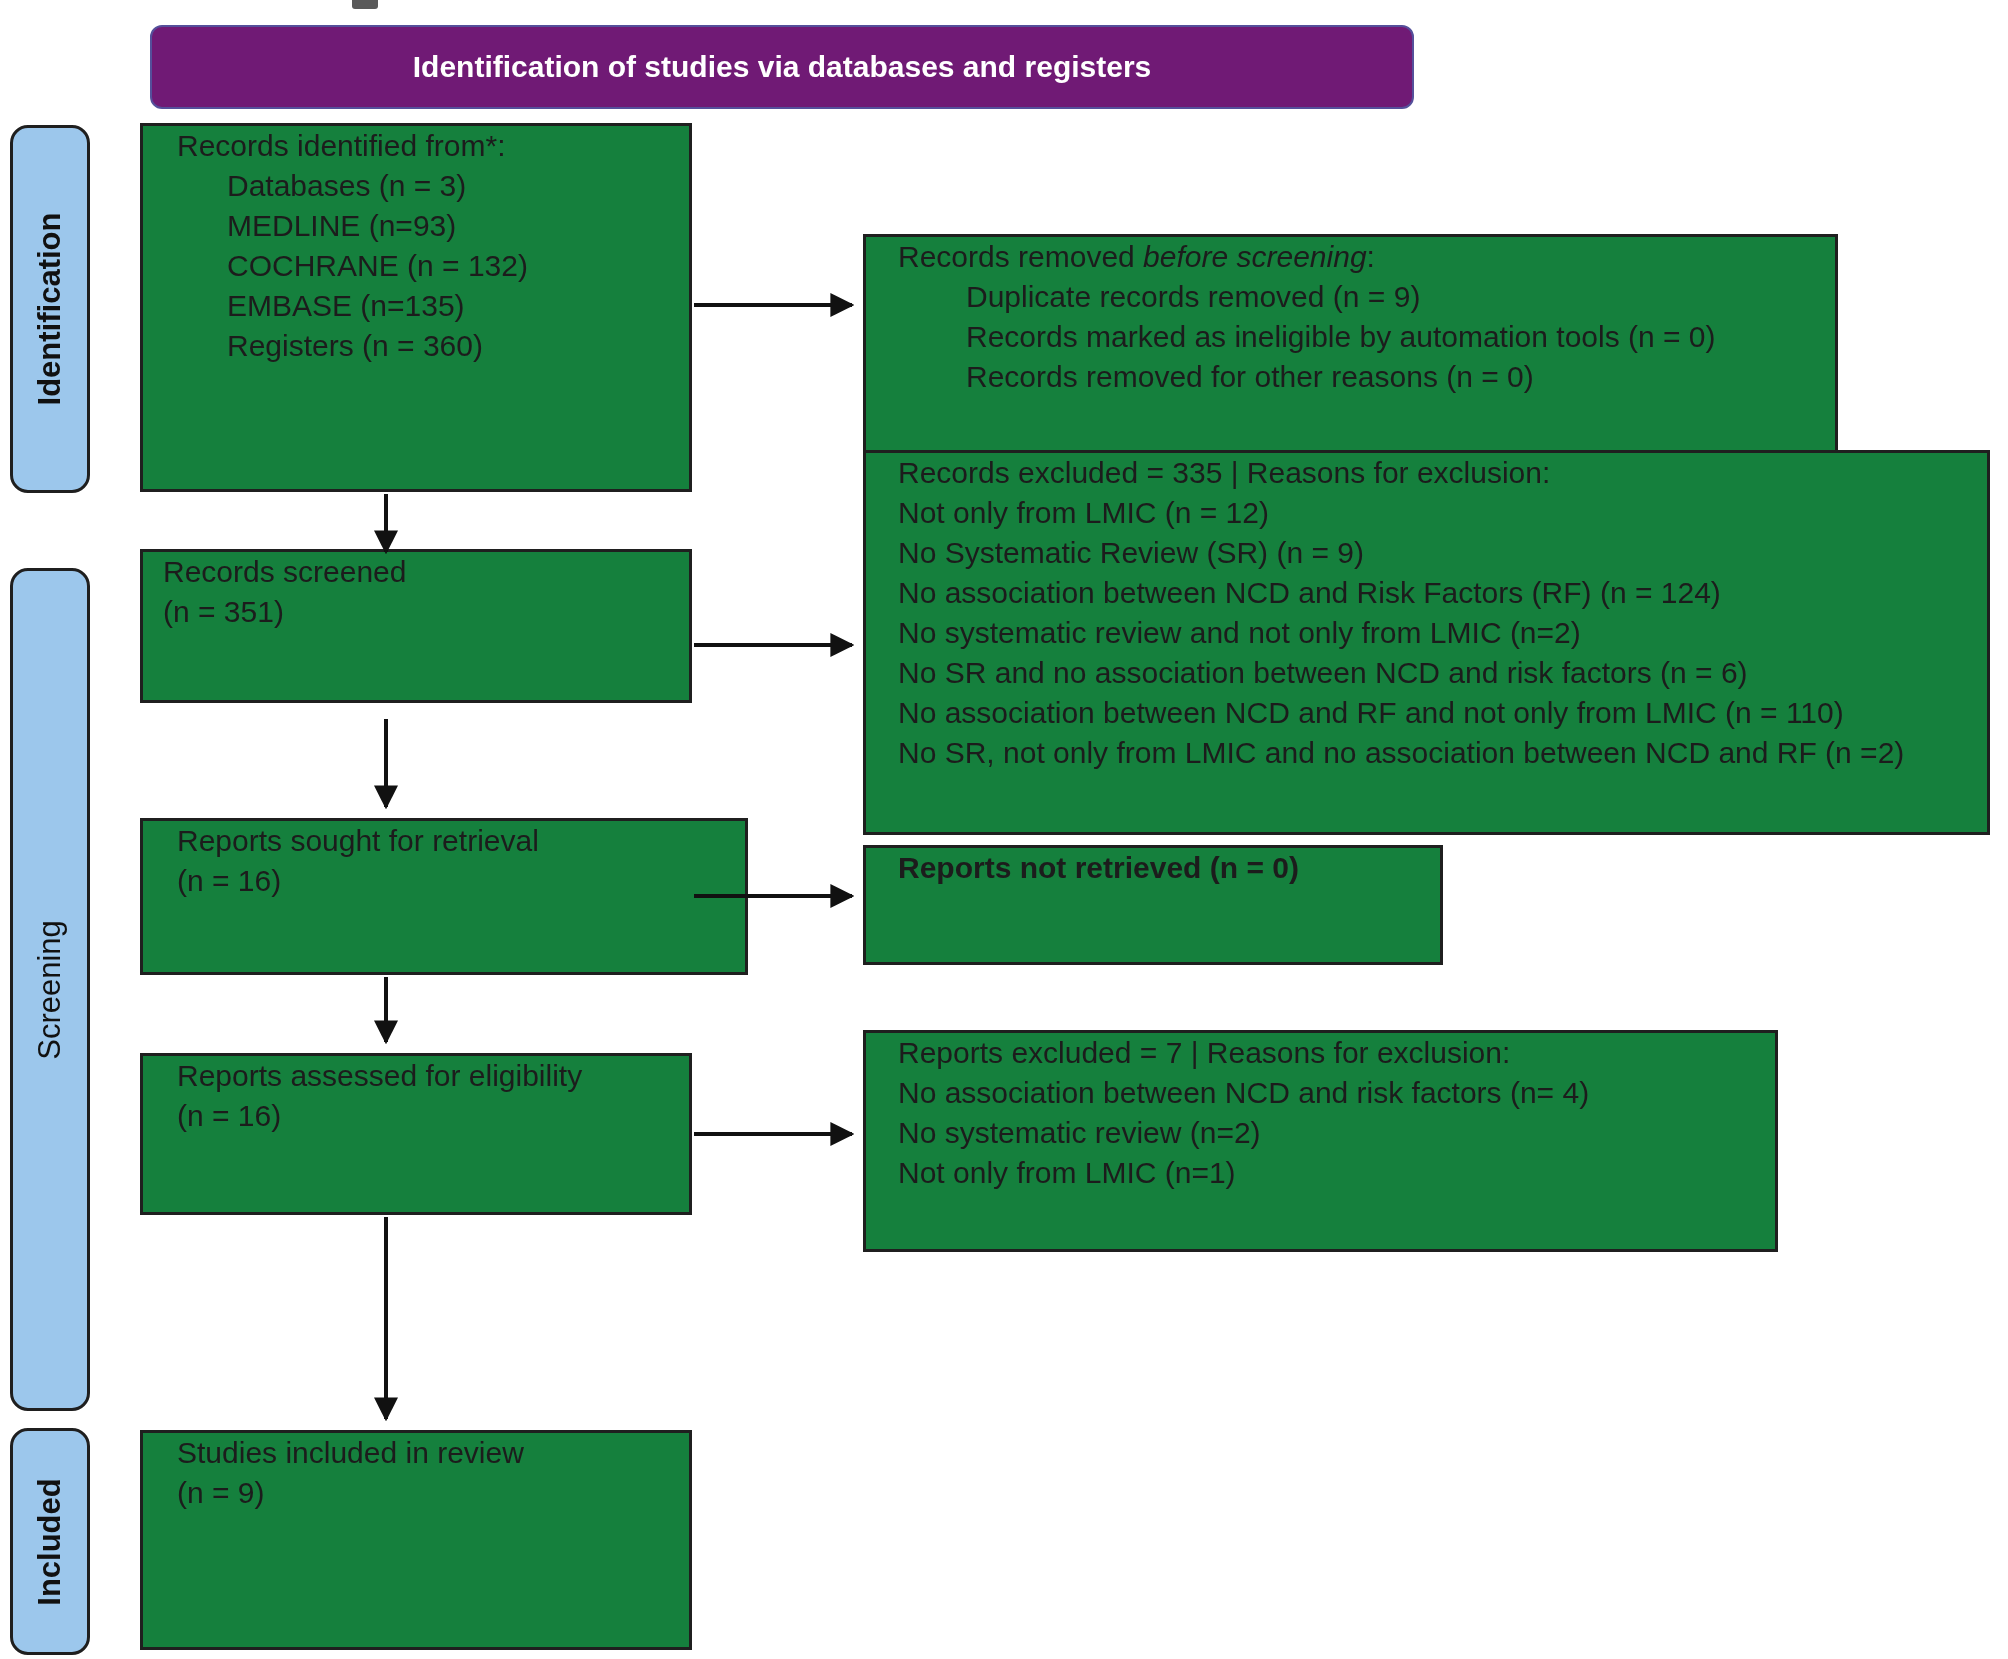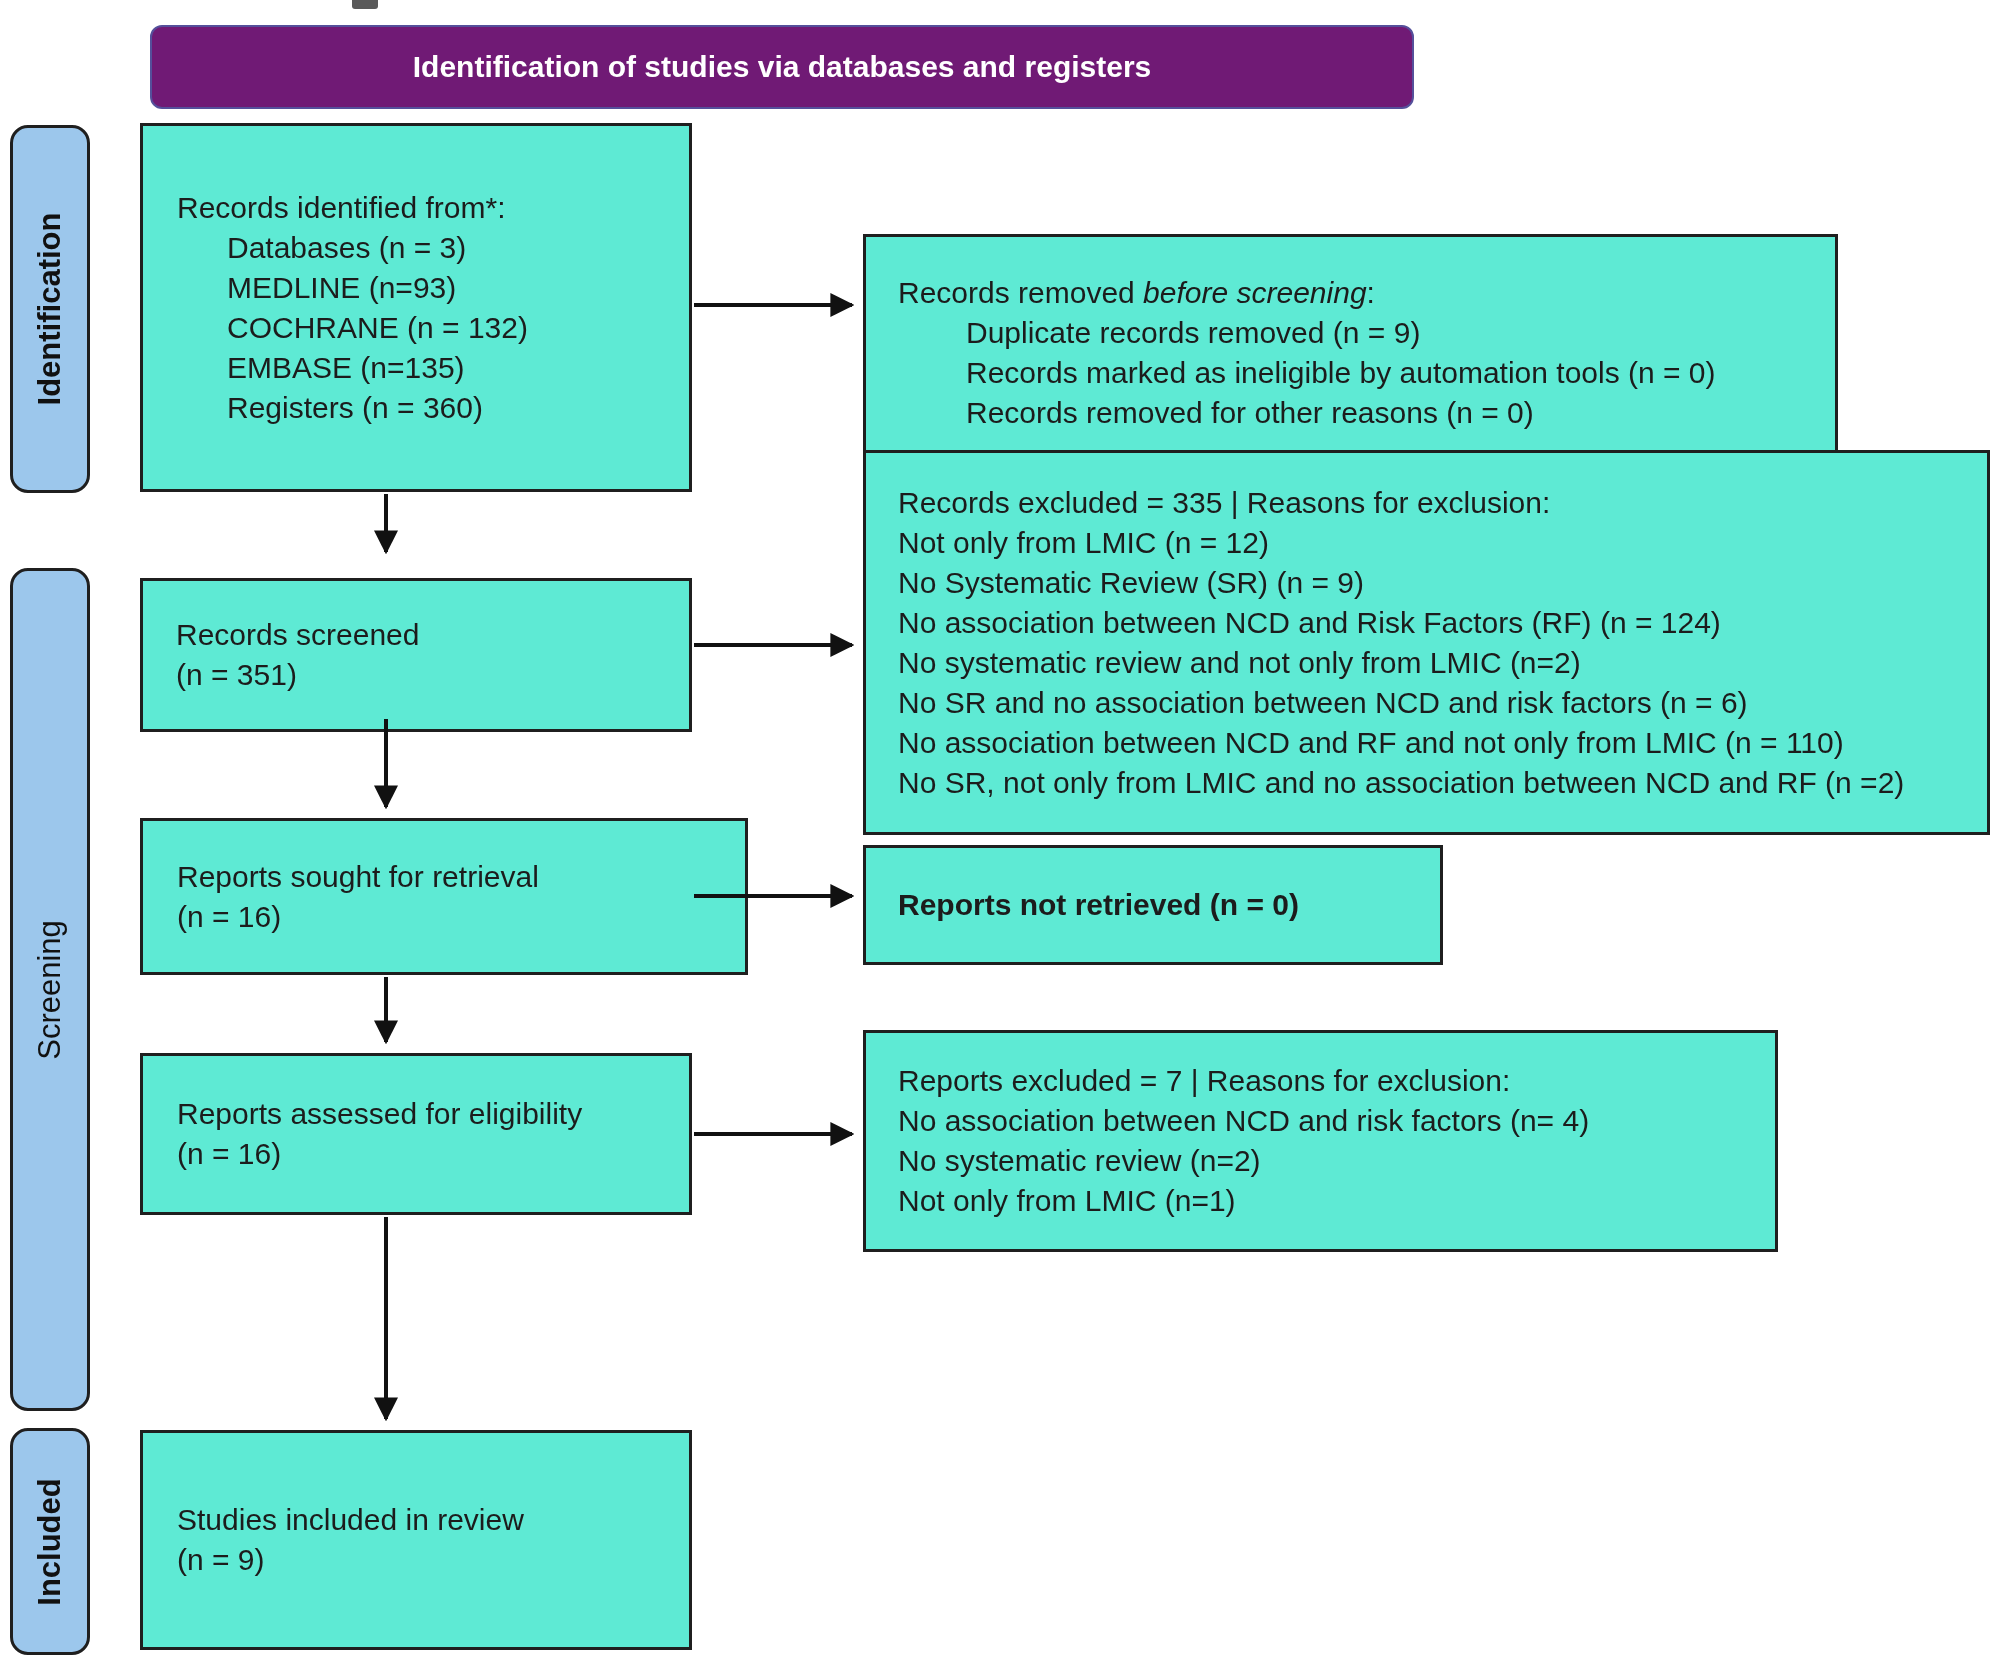--- a/index.html
+++ b/index.html
@@ -32,29 +32,29 @@
     transform:rotate(-90deg);white-space:nowrap;
     font-size:31px;color:#111;
   }
   .stage-identification{top:125px;height:368px;}
   .stage-screening{top:568px;height:843px;}
   .stage-included{top:1428px;height:227px;}
   .stage-identification span{font-weight:700;}
   .stage-screening span{font-weight:400;}
   .stage-included span{font-weight:700;}
   .flow-box{
-    position:absolute;background:#5eead4;border:3px solid #1f1f1f;
+    position:absolute;background:#15803d;border:3px solid #1f1f1f;
     box-sizing:border-box;
-    display:flex;flex-direction:column;justify-content:center;
+    display:flex;flex-direction:column;
     font-size:30px;line-height:40px;color:#1c1c1c;
   }
   .flow-box .line{display:block;white-space:nowrap;}
   
   .box-identified{left:140px;top:123px;width:552px;height:369px;padding-left:34px;}
-  .box-screened{left:140px;top:578px;width:552px;height:154px;padding-left:33px;}
+  .box-screened{left:140px;top:549px;width:552px;height:154px;padding-left:20px;}
   .box-sought{left:140px;top:818px;width:608px;height:157px;padding-left:34px;}
   .box-assessed{left:140px;top:1053px;width:552px;height:162px;padding-left:34px;}
   .box-included{left:140px;top:1430px;width:552px;height:220px;padding-left:34px;}
   .box-identified .item{padding-left:50px;}
   
   .box-removed{left:863px;top:188px;width:975px;height:237px;padding-left:32px;padding-right:8px;margin-top:46px;}
   .box-removed .item{padding-left:68px;}
   .box-rec-excluded{left:863px;top:450px;width:1127px;height:385px;padding-left:32px;padding-right:8px;}
   .box-not-retrieved{left:863px;top:845px;width:580px;height:120px;padding-left:32px;font-weight:bold;}
   .box-rep-excluded{left:863px;top:1030px;width:915px;height:222px;padding-left:32px;padding-right:8px;}

